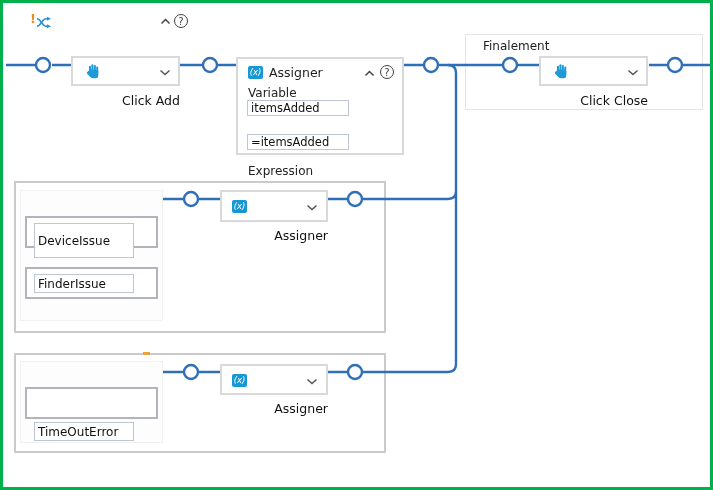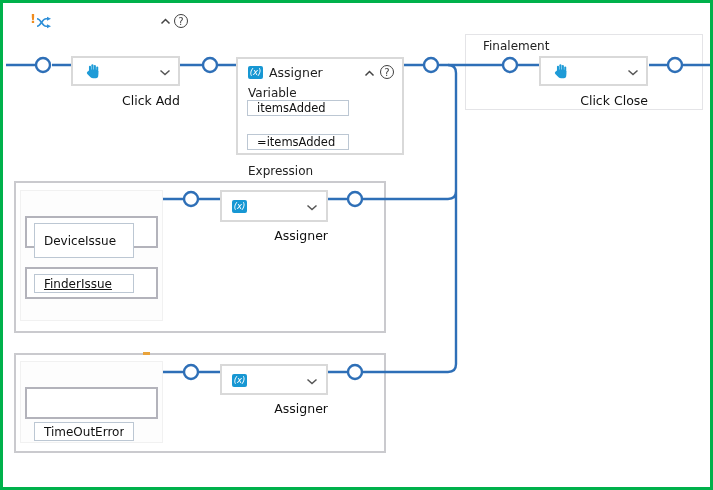--- a/index.html
+++ b/index.html
@@ -11,21 +11,21 @@
   .abs{position:absolute;}
   .box{position:absolute;background:#fff;border:2px solid #d9d9d9;box-sizing:border-box;}
   .activity-label{position:absolute;text-align:right;font-size:12.5px;color:#111;}
   .container{position:absolute;background:#fff;box-sizing:border-box;}
   .catch-container{border:2px solid #cacace;}
   .finally-container{border:1px solid #e4e4e7;}
   .panel{position:absolute;background:#fdfdfd;border:1px solid #f1f1f1;box-sizing:border-box;}
   .exc-box{position:absolute;background:#fff;border:2px solid #b3b3bb;box-sizing:border-box;}
   .txt-input{
     position:absolute;border:1px solid #bcc7d3;background:#fff;box-sizing:border-box;
-    font-family:"DejaVu Sans",sans-serif;font-size:12px;color:#111;padding:0 9px;outline:none;
+    font-family:"DejaVu Sans",sans-serif;font-size:12px;color:#111;padding:0 3px;outline:none;
   }
   .assign-icon{
     position:absolute;width:15px;height:13px;background:#1797d3;border-radius:2px;
     color:#fff;font-size:8.5px;font-style:italic;text-align:center;line-height:13px;
   }
   .help-circle{
     position:absolute;width:14px;height:14px;border:1.4px solid #3f3f3f;border-radius:50%;
     color:#3f3f3f;font-size:10px;line-height:14px;text-align:center;box-sizing:border-box;
     background:#fff;cursor:pointer;
   }
@@ -56,21 +56,21 @@
 
   <div class="container finally-container" style="left:462px;top:31px;width:238px;height:76px;"></div>
   <div class="field-label" style="left:480px;top:36px;">Finalement</div>
 
   <div class="container catch-container" style="left:11px;top:178px;width:372px;height:152px;"></div>
   <div class="panel" style="left:17px;top:187px;width:143px;height:131px;"></div>
   <div class="exc-box" style="left:22px;top:213px;width:133px;height:32px;">
     <input class="txt-input" style="left: 7px; top: 5px; width: 100px; height: 35px;" value="DeviceIssue">
   </div>
   <div class="exc-box" style="left:22px;top:264px;width:133px;height:32px;">
-    <input class="txt-input" style="left: 7px; top: 5px; width: 100px; height: 19px; text-decoration: underline;" value="FinderIssue">
+    <input class="txt-input" style="left: 7px; top: 5px; width: 100px; height: 19px;" value="FinderIssue">
   </div>
 
   <div class="container catch-container" style="left:11px;top:350px;width:372px;height:100px;"></div>
   <div class="panel" style="left:17px;top:358px;width:143px;height:82px;"></div>
   <div class="warn-dash" style="left:140px;top:349px;"></div>
   <div class="exc-box" style="left:22px;top:384px;width:133px;height:32px;">
     <input class="txt-input" style="left: 7px; top: 5px; width: 100px; height: 19px; margin-top: 28px;" value="TimeOutError">
   </div>
 
   <svg class="abs" style="left:0;top:0;" width="713" height="490" viewBox="0 0 713 490">

